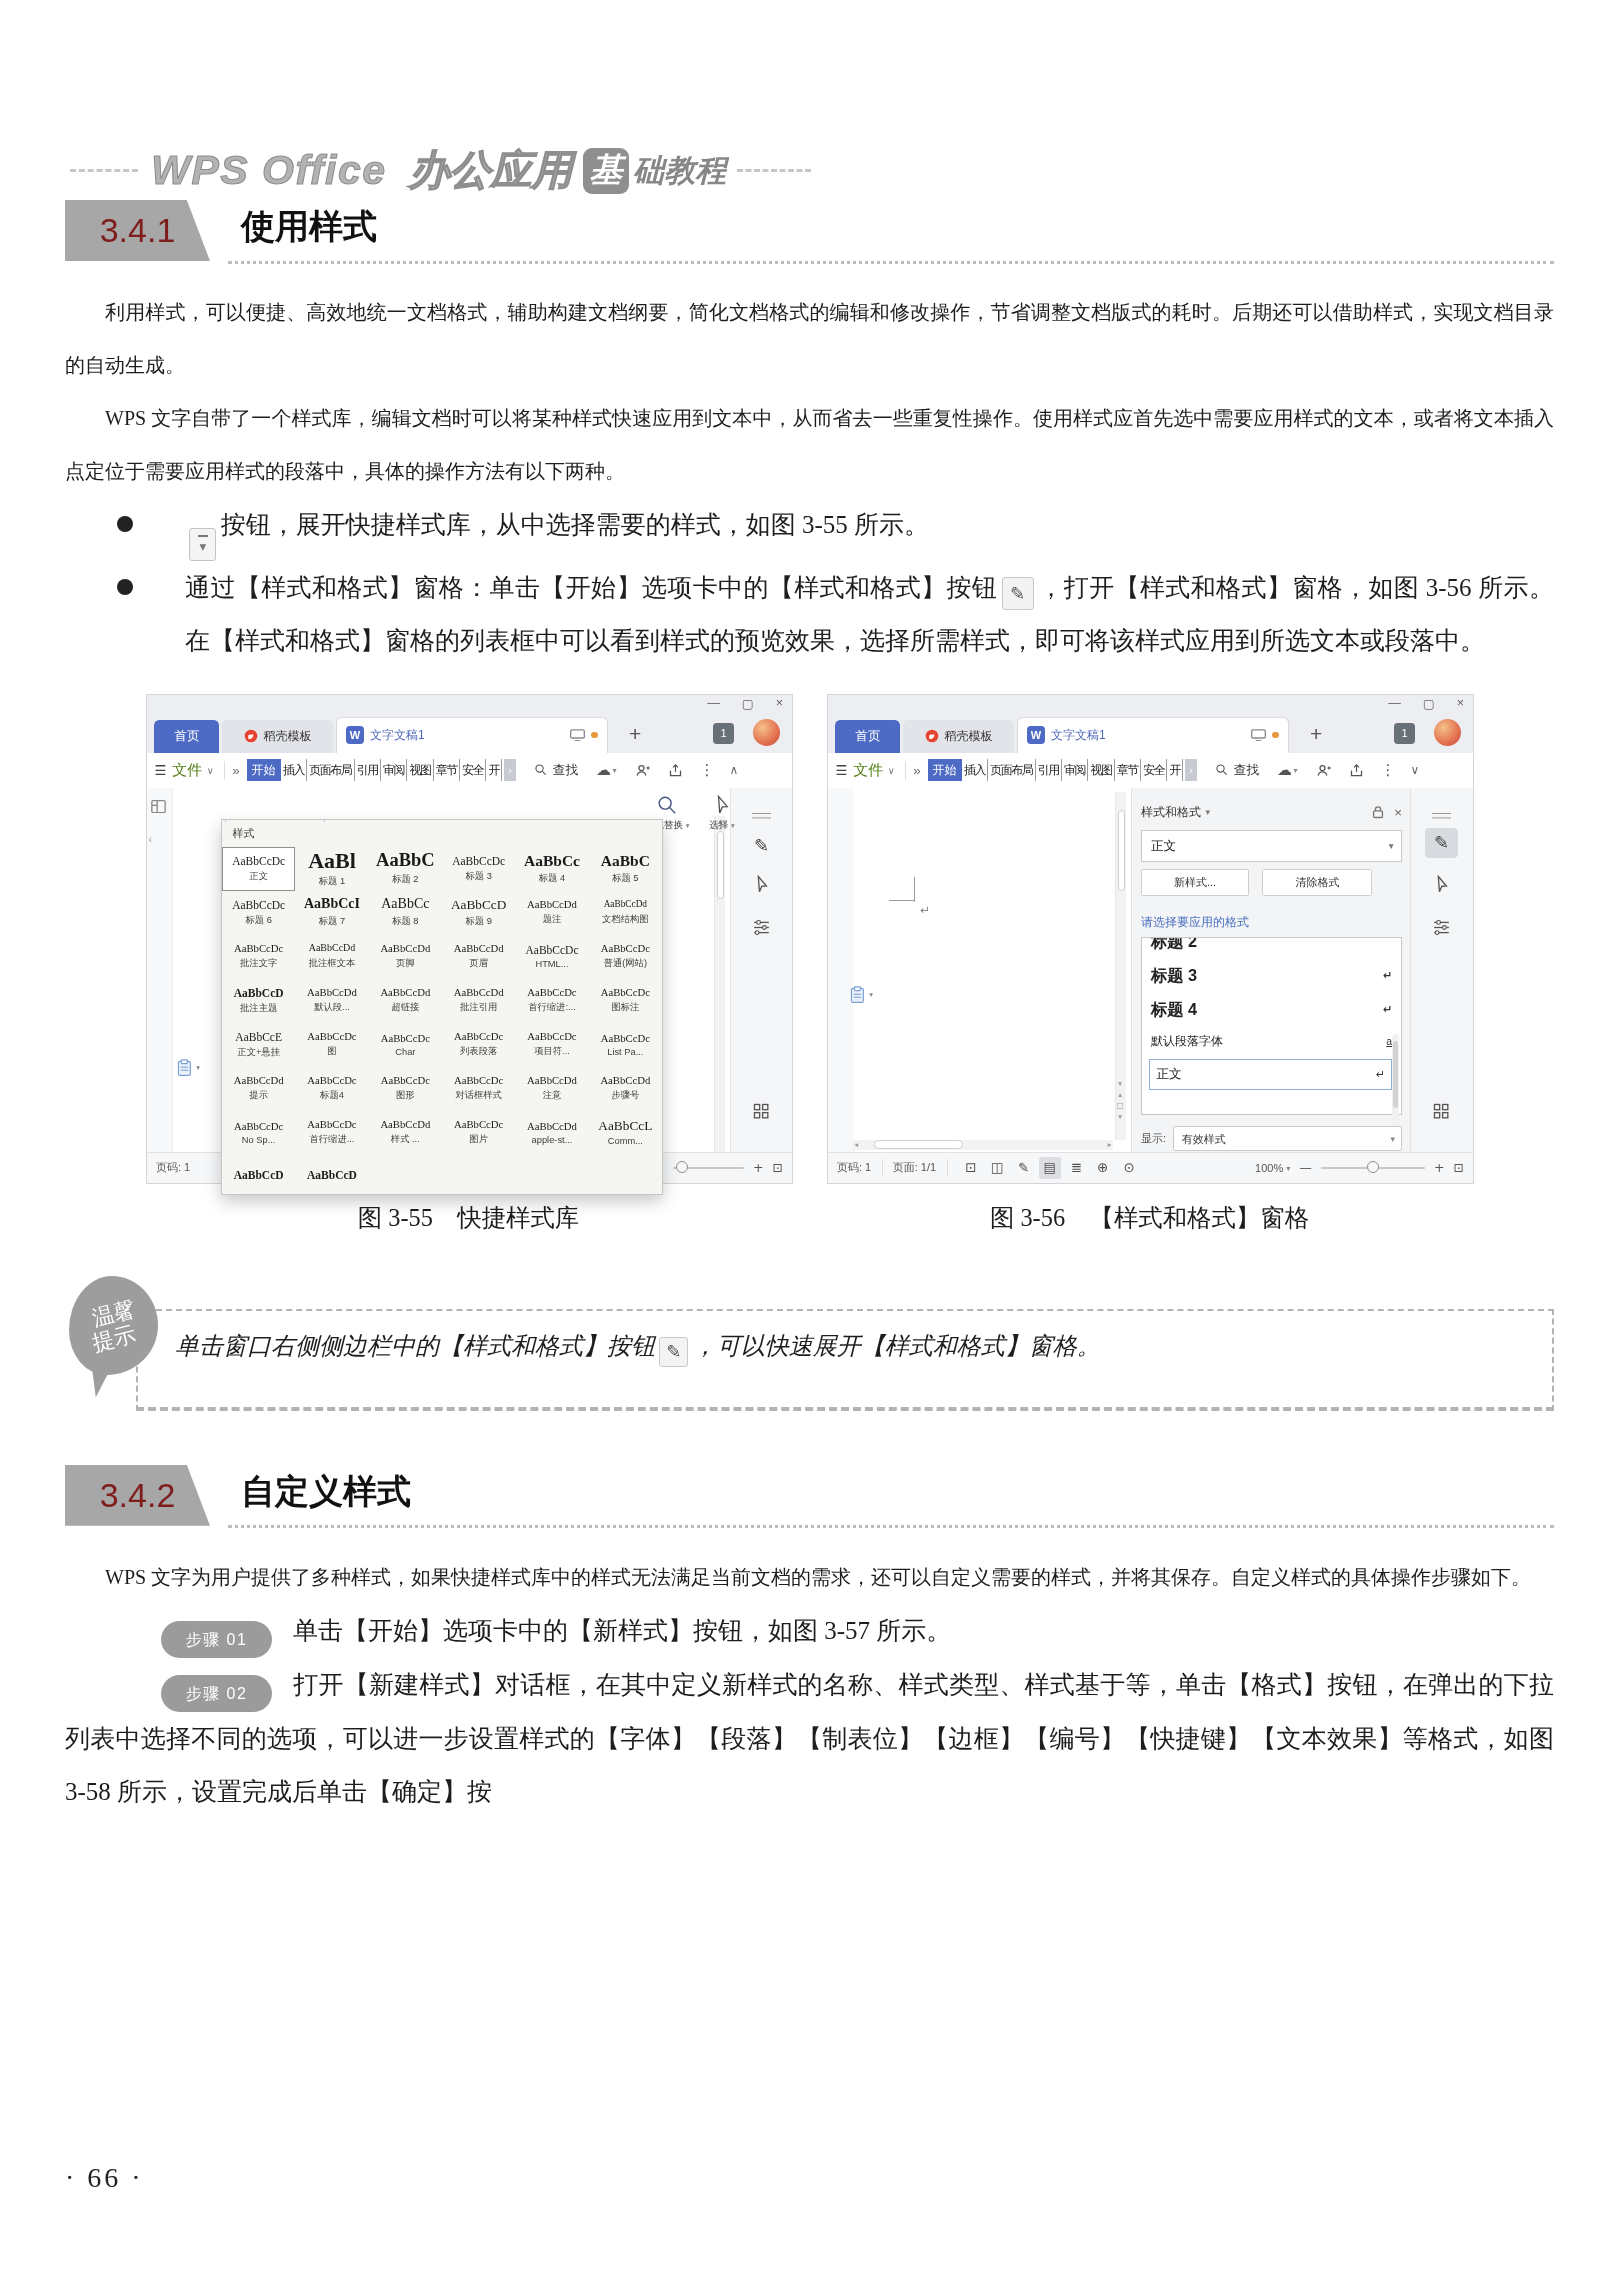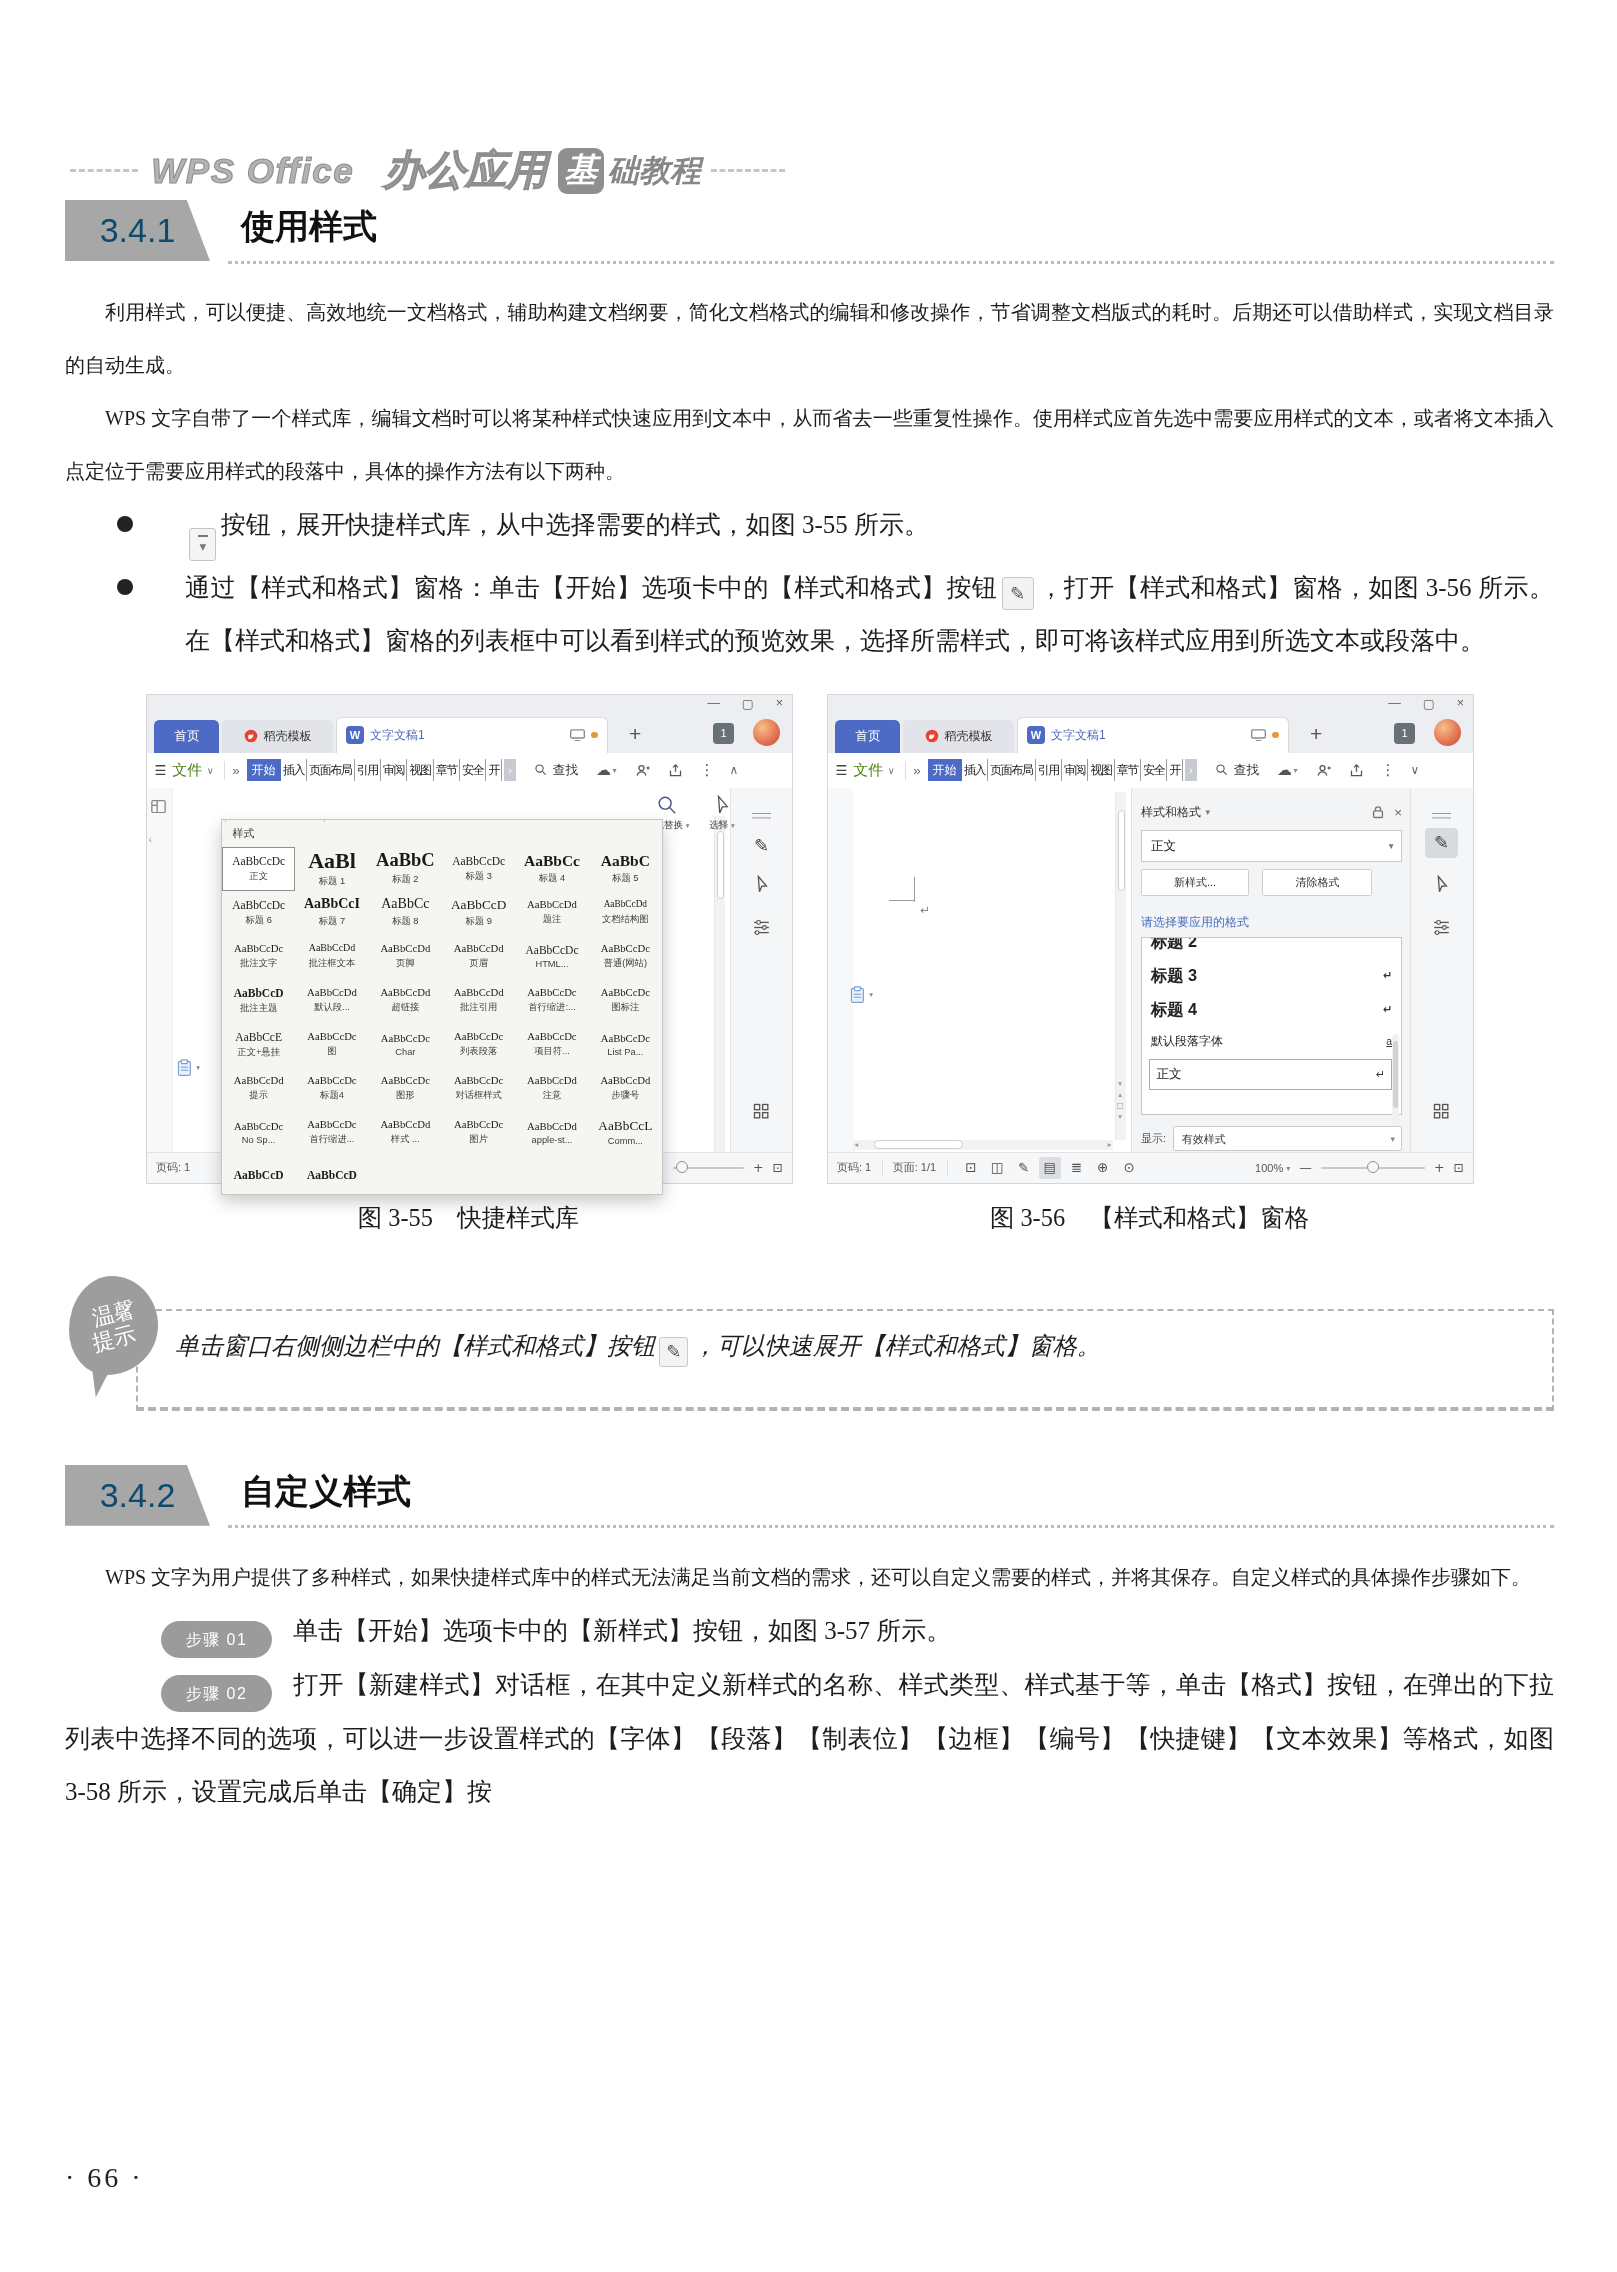--- a/index.html
+++ b/index.html
@@ -5,34 +5,34 @@
   html,body{margin:0;padding:0;background:#fff;}
   .page{position:relative;width:1618px;height:2273px;background:#fff;overflow:hidden;
         font-family:"Liberation Serif","DejaVu Serif",serif;color:#1d1d1d;}
 
   
   .bhead{margin:141px 0 0 70px;height:59px;display:flex;align-items:center;white-space:nowrap;
          font-family:"Liberation Sans","DejaVu Sans",sans-serif;}
   .dash{height:0;border-top:3px dashed #c6c6c6;}
   .dash.l{width:68px;margin-right:13.3px;}
   .dash.r{width:74px;margin-left:10.4px;}
-  .logo-en{font-size:35px;font-weight:900;font-style:italic;color:#b3b3b3;
-           -webkit-text-stroke:1.1px #8e8e8e;letter-spacing:1.5px;margin-right:29px;}
+  .logo-en{font-size:41px;font-weight:900;font-style:italic;color:#b3b3b3;
+           -webkit-text-stroke:1.1px #8e8e8e;letter-spacing:1.5px;margin-right:22px;}
   .logo-cn{font-size:41px;font-weight:900;font-style:italic;color:#b3b3b3;
            -webkit-text-stroke:1.1px #8e8e8e;margin-right:10.4px;}
   .logo-ji{display:inline-flex;align-items:center;justify-content:center;width:46px;height:46px;
            background:#8f8f8f;color:#fff;font-size:33px;font-weight:700;border-radius:9px;font-style:italic;}
   .logo-rest{font-size:31px;font-weight:800;font-style:italic;color:#878787;margin-left:4.4px;}
 
   
   .sechead{position:relative;margin-left:65px;margin-right:64px;height:65px;}
   .secbadge{position:absolute;left:0;top:0;width:145px;height:61px;background:#a7a7a7;
             clip-path:polygon(0 0,84% 0,100% 100%,0 100%);
             display:flex;align-items:center;justify-content:center;
-            color:#0c4a6e;font-size:34px;font-family:"Liberation Sans","DejaVu Sans",sans-serif;}
+            color:#7f1d1d;font-size:34px;font-family:"Liberation Sans","DejaVu Sans",sans-serif;}
   .sectitle{position:absolute;left:176px;top:4.4px;font-size:34px;font-weight:700;
             font-family:"Liberation Sans","DejaVu Sans",sans-serif;color:#111;}
   .secdots{position:absolute;left:163px;right:0;bottom:1.5px;border-bottom:3px dotted #bdbdbd;}
 
   
   .body-p{margin:0 64px 0 65px;font-size:20px;line-height:53px;text-align:justify;text-align-last:left;}
   .ind{text-indent:2em;}
   ul.blist{margin:0 64px 0 65px;padding:0;list-style:none;}
   ul.blist li{position:relative;margin-left:120px;font-size:25px;line-height:53px;text-align:justify;text-align-last:left;}
   ul.blist li .dot{position:absolute;left:-68px;top:18px;width:16.3px;height:16.3px;border-radius:50%;background:#222;}

